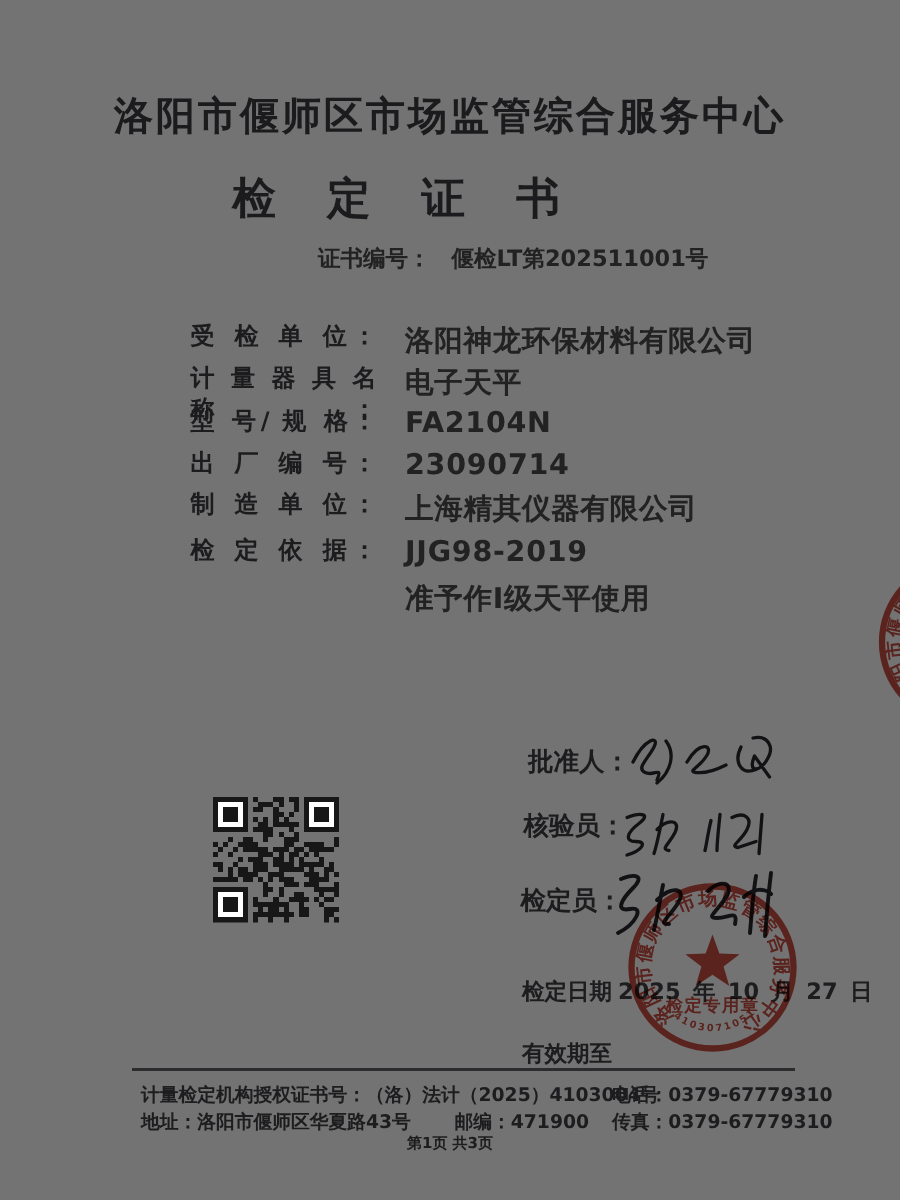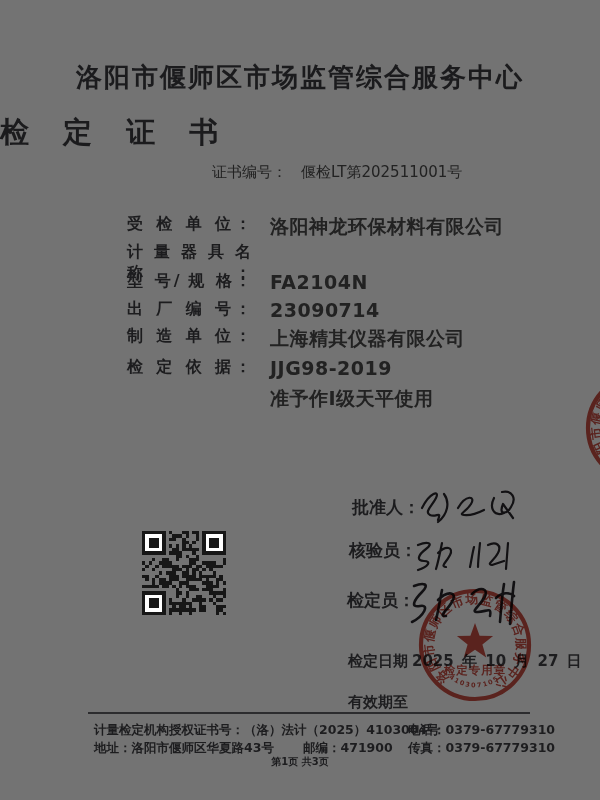--- a/index.html
+++ b/index.html
@@ -8,25 +8,25 @@
     background:#737373;overflow:hidden;
     font-family:"DejaVu Sans","Liberation Sans",sans-serif;
     color:#1e1e20;
   }
   .abs{position:absolute;}
   .org-name{
     top:60px;left:0;width:600px;text-align:center;
     font-size:26px;font-weight:bold;letter-spacing:2px;color:#1b1b1d;
   }
   .doc-title{
-    top:113px;left:0;width:540px;text-align:left;
+    top:113px;left:0;width:540px;text-align:center;
     font-size:29px;font-weight:bold;letter-spacing:12px;color:#1b1b1d;
   }
   .cert-no{
-    top:163px;left:212px;font-size:15px;font-weight:normal;color:#222;
+    top:163px;left:212px;font-size:15px;font-weight:bold;color:#222;
   }
   .cert-no .val{margin-left:14px;}
   .field-row{left:0;width:488px;height:22px;}
   .f-label{
     position:absolute;left:127px;width:124px;
     font-size:16px;font-weight:bold;color:#1c1c1e;
     text-align:justify;text-align-last:justify;white-space:normal;
   }
   .f-value{
     position:absolute;left:270px;width:320px;
@@ -64,20 +64,21 @@
   <div class="abs cert-no">
     <span>证书编号：</span><span class="val">偃检LT第202511001号</span>
   </div>
 
   <div class="abs field-row" style="top:214px">
     <span class="f-label">受 检 单 位：</span>
     <span class="f-value">洛阳神龙环保材料有限公司</span>
   </div>
   <div class="abs field-row" style="top:242px">
     <span class="f-label">计 量 器 具 名 称：</span>
+    <span class="f-value">电子天平</span>
   </div>
   <div class="abs field-row" style="top:271px">
     <span class="f-label">型 号/ 规 格：</span>
     <span class="f-value">FA2104N</span>
   </div>
   <div class="abs field-row" style="top:299px">
     <span class="f-label">出 厂 编 号：</span>
     <span class="f-value">23090714</span>
   </div>
   <div class="abs field-row" style="top:326px">

